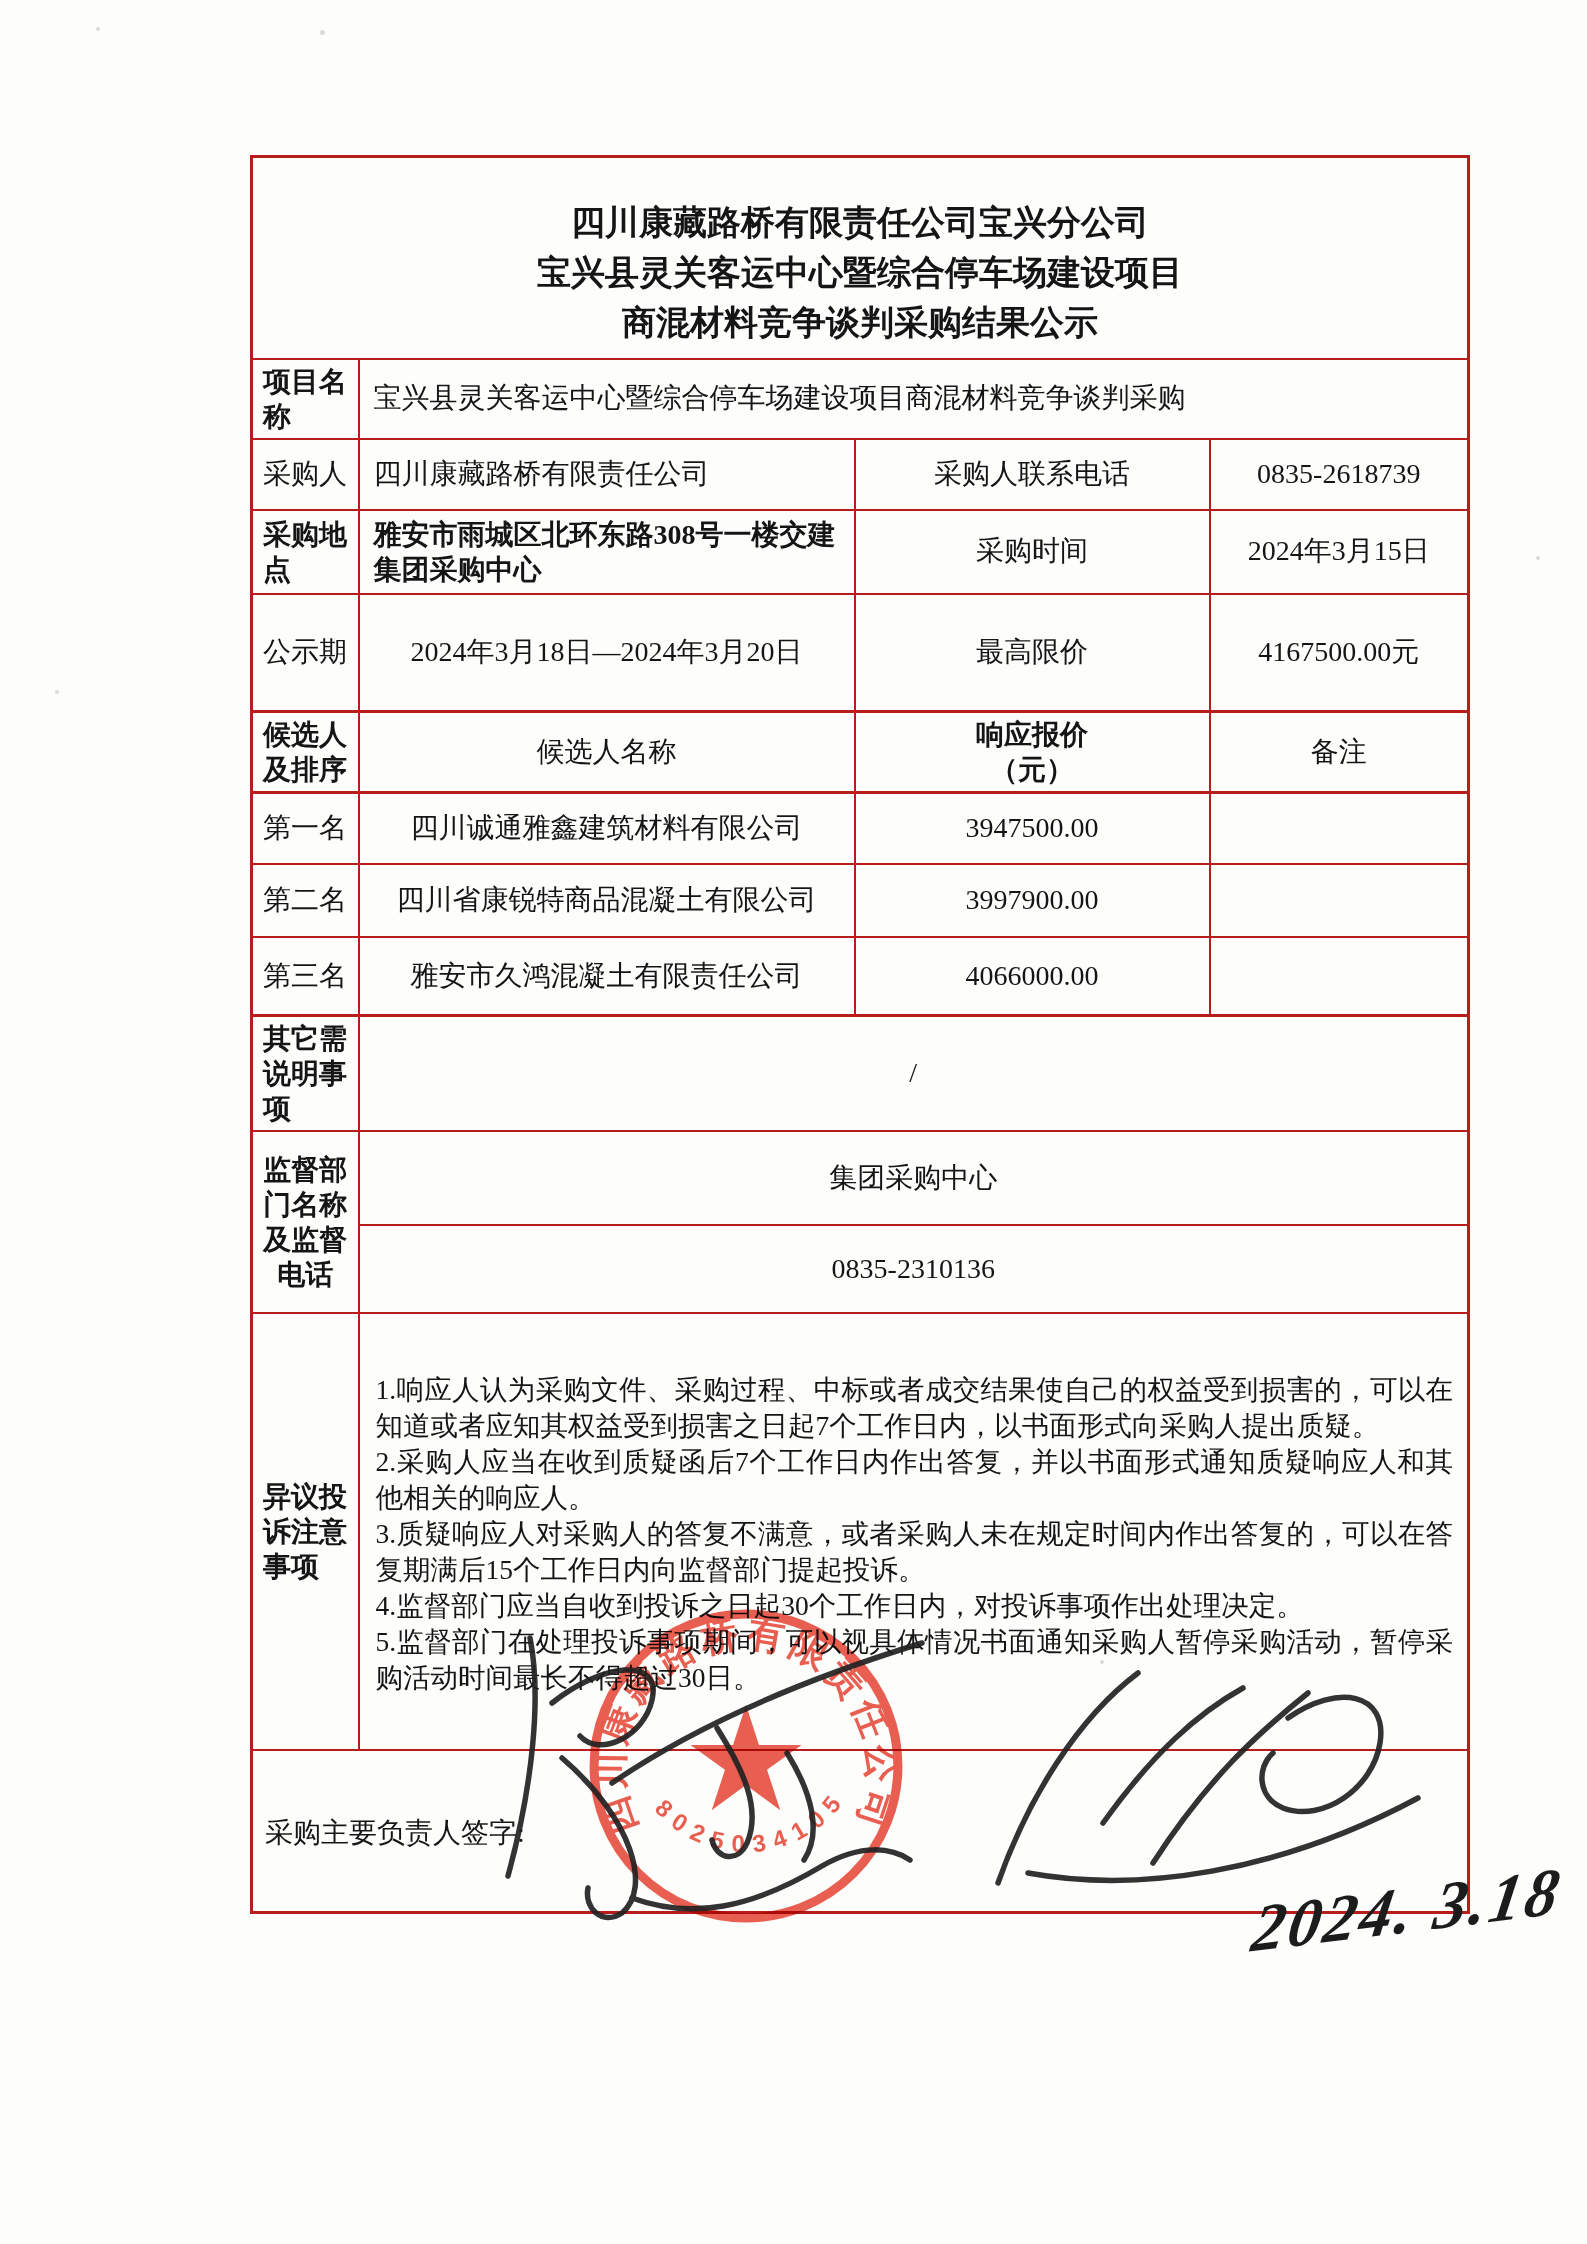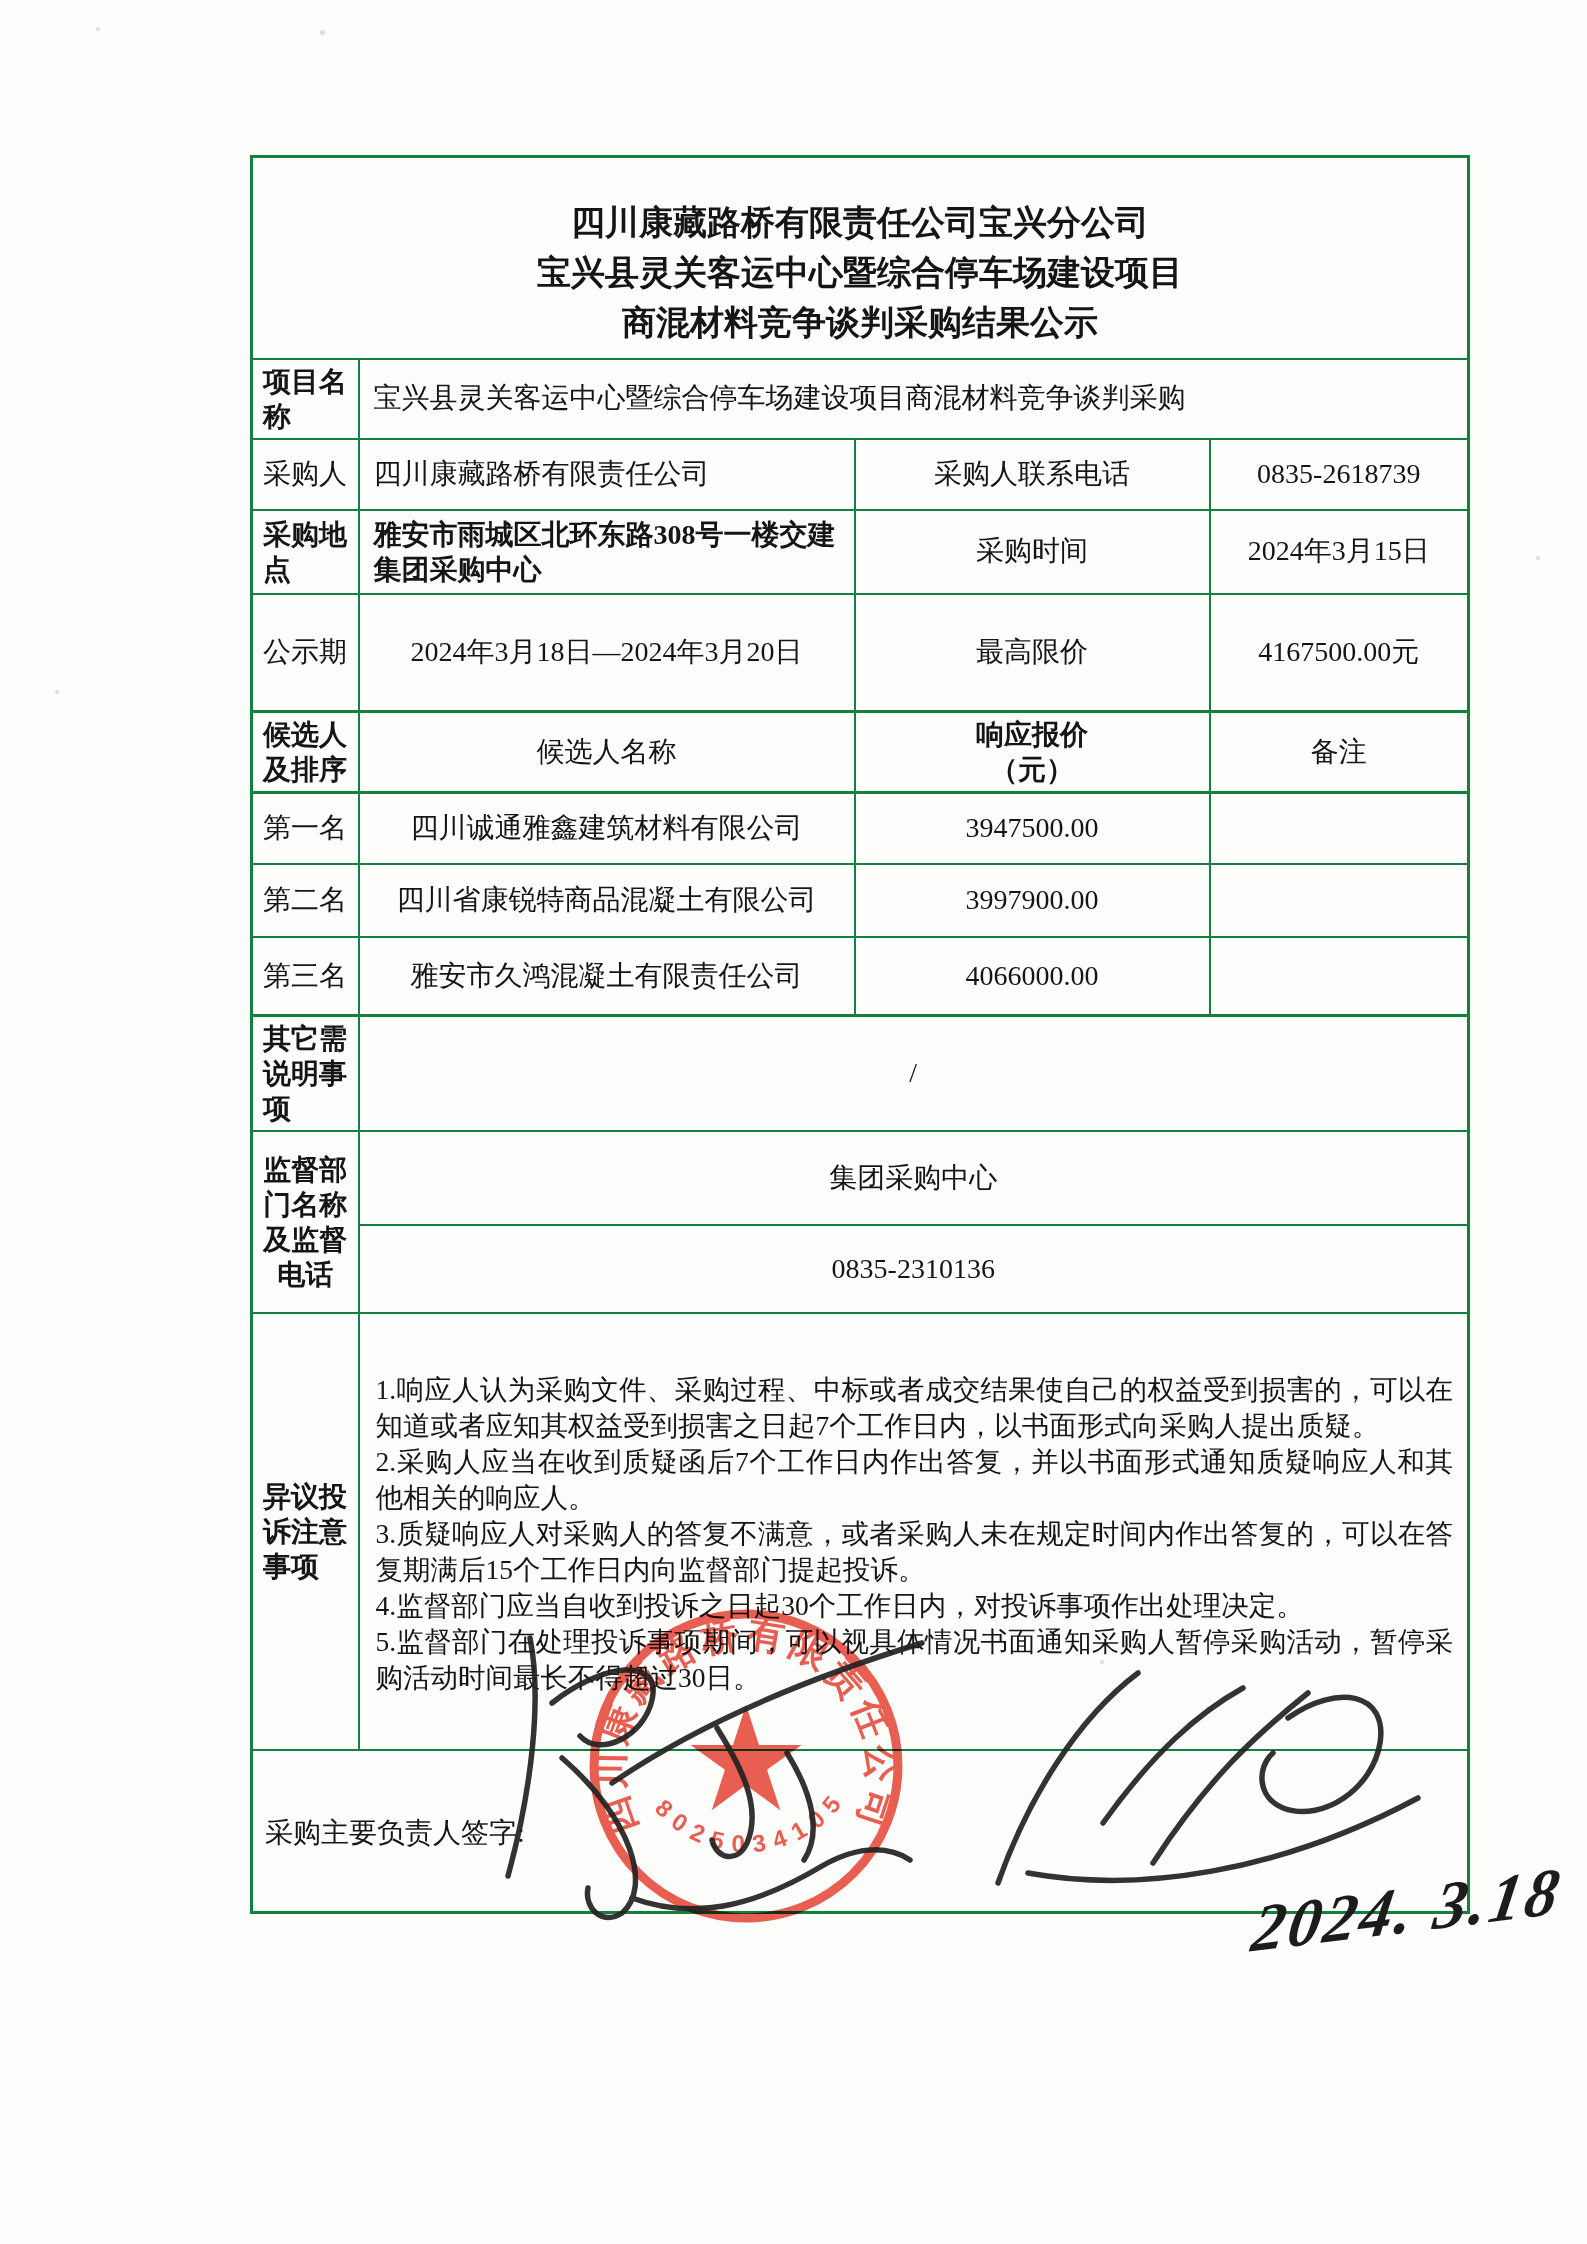--- a/index.html
+++ b/index.html
@@ -13,21 +13,21 @@
     color:#151515;
   }
   
   table.doc {
     position:absolute; left:250px; top:155px;
     width:1217px;
     border-collapse:collapse;
     table-layout:fixed;
     background:transparent;
   }
-  table.doc, table.doc td { border:2px solid #15803d; }
+  table.doc, table.doc td { border:2px solid #b91c1c; }
   table.doc { border-width:3px; }
   td { vertical-align:middle; font-size:28px; line-height:1.3; overflow:hidden; }
   td.lbl { text-align:left; padding:4px 6px 4px 10px; }
   td.val-left { text-align:left; padding:6px 10px 6px 14px; }
   td.val-center { text-align:center; padding:4px 4px; }
   .title-cell {
     text-align:center; vertical-align:middle;
     font-family:"Liberation Sans", sans-serif;
     font-weight:bold; font-size:34px; line-height:50px;
     padding-top:28px;

